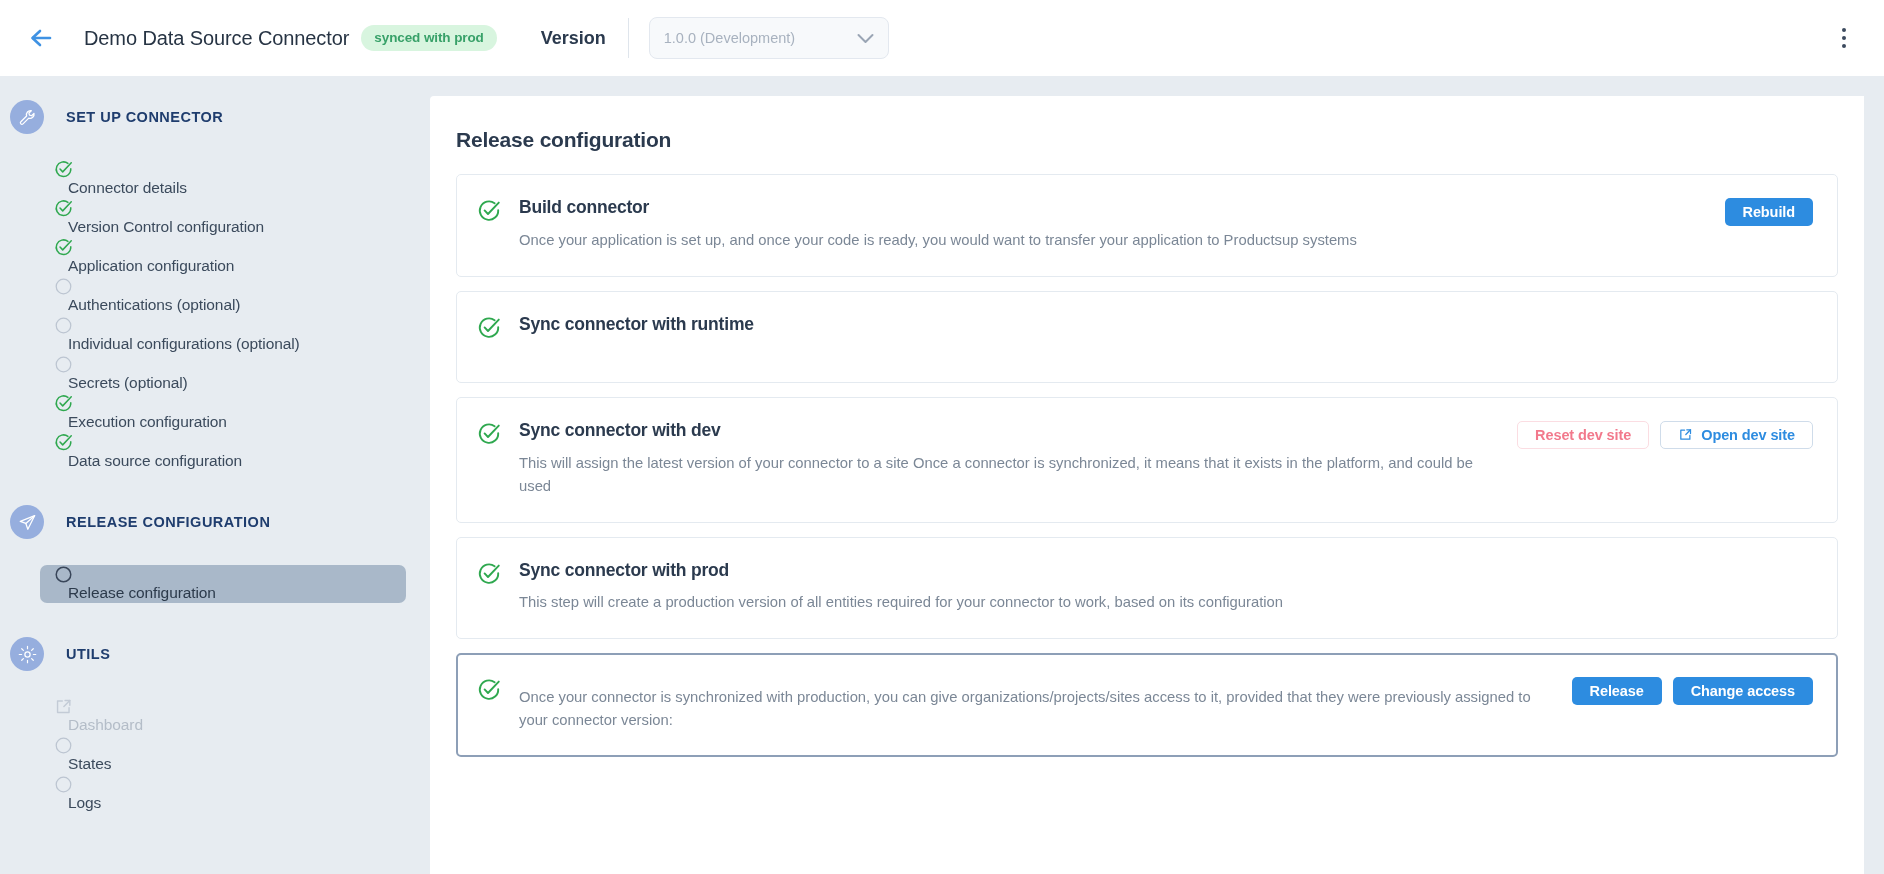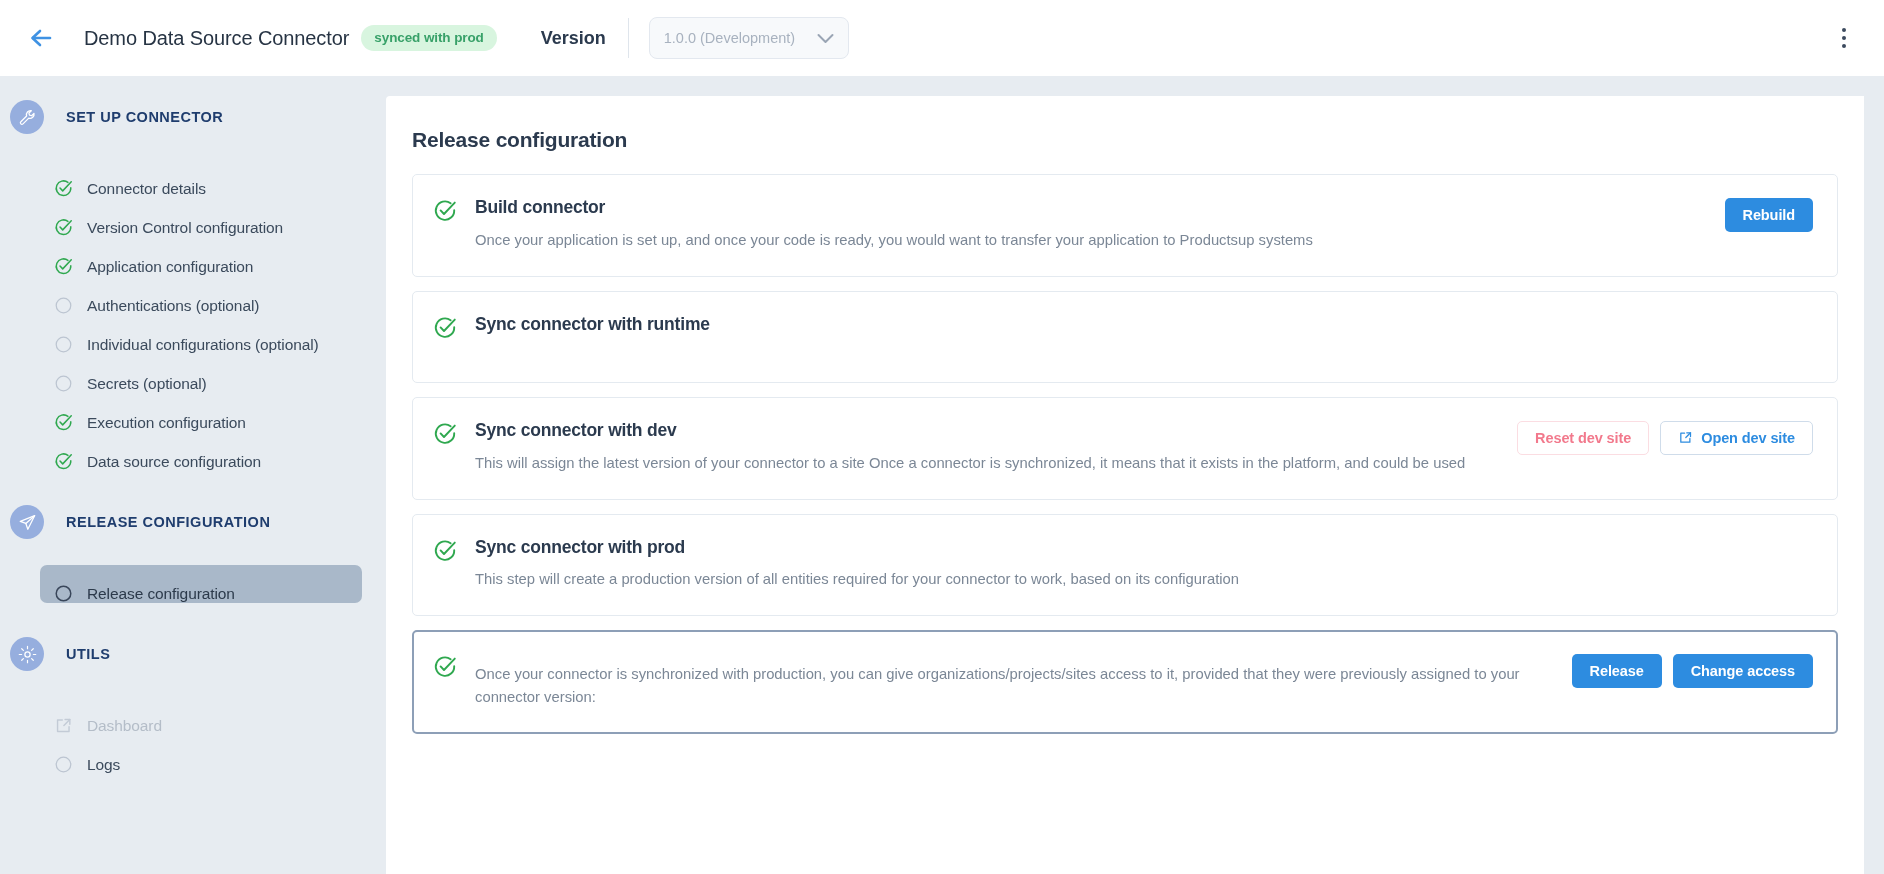--- a/index.html
+++ b/index.html
@@ -57,21 +57,21 @@
     white-space: nowrap;
   }
   .vsep {
     width: 1px;
     height: 40px;
     background: #dfe5ec;
     margin-left: 22px;
   }
   .version-select {
     margin-left: 20px;
-    width: 200px;
+    width: 240px;
     height: 42px;
     border: 1px solid #e3e8ef;
     border-radius: 8px;
     background: #f7f9fb;
     display: flex;
     align-items: center;
     justify-content: space-between;
     padding: 0 14px;
     color: #a8b2bf;
     font-size: 14.5px;
@@ -100,21 +100,21 @@
 
   
   .body-wrap {
     display: flex;
     height: 798px;
     background: #e7ecf1;
   }
 
   
   .sidebar {
-    width: 386px;
+    width: 430px;
     flex: none;
     padding: 24px 0 0 0;
     overflow: hidden;
   }
   .sec-header {
     display: flex;
     align-items: center;
     padding: 0 0 0 8px;
     margin-bottom: 26px;
   }
@@ -129,27 +129,28 @@
   .sec-title {
     margin-left: 22px;
     font-size: 14.5px;
     font-weight: 700;
     color: #1f3d6e;
     letter-spacing: 0.5px;
   }
   .nav-list { margin-bottom: 34px; }
   .nav-item {
     display: flex;
-    align-items: flex-end;
+    align-items: flex-start;
     height: 38px;
     margin: 0 24px 0 40px;
     padding: 0 14px;
     border-radius: 7px;
     cursor: pointer;
     white-space: nowrap;
+    flex-direction: column;
   }
   .nav-item + .nav-item { margin-top: 1px; }
   .nav-item .ic { width: 19px; height: 19px; flex: none; display:block; }
   .nav-item .lbl {
     margin-left: 14px;
     font-size: 15.5px;
     color: #3b4a5c;
     letter-spacing: -0.1px;
   }
   .nav-item.selected {
@@ -213,21 +214,21 @@
   .card-actions {
     flex: none;
     display: flex;
     align-items: center;
     gap: 11px;
     margin-left: 20px;
     padding-top: 1px;
   }
 
   .btn {
-    height: 34px;
+    height: 28px;
     border-radius: 5px;
     font-size: 14.5px;
     font-weight: 700;
     display: inline-flex;
     align-items: center;
     justify-content: center;
     gap: 8px;
     padding: 0 17px;
     cursor: pointer;
     white-space: nowrap;
@@ -381,20 +382,26 @@
         <div class="sec-title">UTILS</div>
       </div>
       <div class="nav-list">
         <div class="nav-item disabled">
           <span class="ic"><svg width="19" height="19" viewBox="0 0 24 24">
               <path d="M19 13.5 V19.5 H4.5 V5 H10.5" fill="none" stroke="#c3cbd6" stroke-width="1.8" stroke-linecap="round" stroke-linejoin="round"></path>
               <path d="M14 4.5 H20 V10.5" fill="none" stroke="#c3cbd6" stroke-width="1.8" stroke-linecap="round" stroke-linejoin="round"></path>
               <path d="M20 4.5 L12.5 12" fill="none" stroke="#c3cbd6" stroke-width="1.8" stroke-linecap="round"></path>
             </svg></span>
           <span class="lbl">Dashboard</span>
+        </div>
+        <div class="nav-item">
+          <span class="ic"><svg width="19" height="19" viewBox="0 0 24 24">
+              <circle cx="12" cy="12" r="9.2" fill="none" stroke="#bcc5d1" stroke-width="1.6"></circle>
+            </svg></span>
+          <span class="lbl">States</span>
         </div>
         <div class="nav-item">
           <span class="ic"><svg width="19" height="19" viewBox="0 0 24 24">
               <circle cx="12" cy="12" r="9.2" fill="none" stroke="#bcc5d1" stroke-width="1.6"></circle>
             </svg></span>
           <span class="lbl">Logs</span>
         </div>
       </div>
     </div>
 

